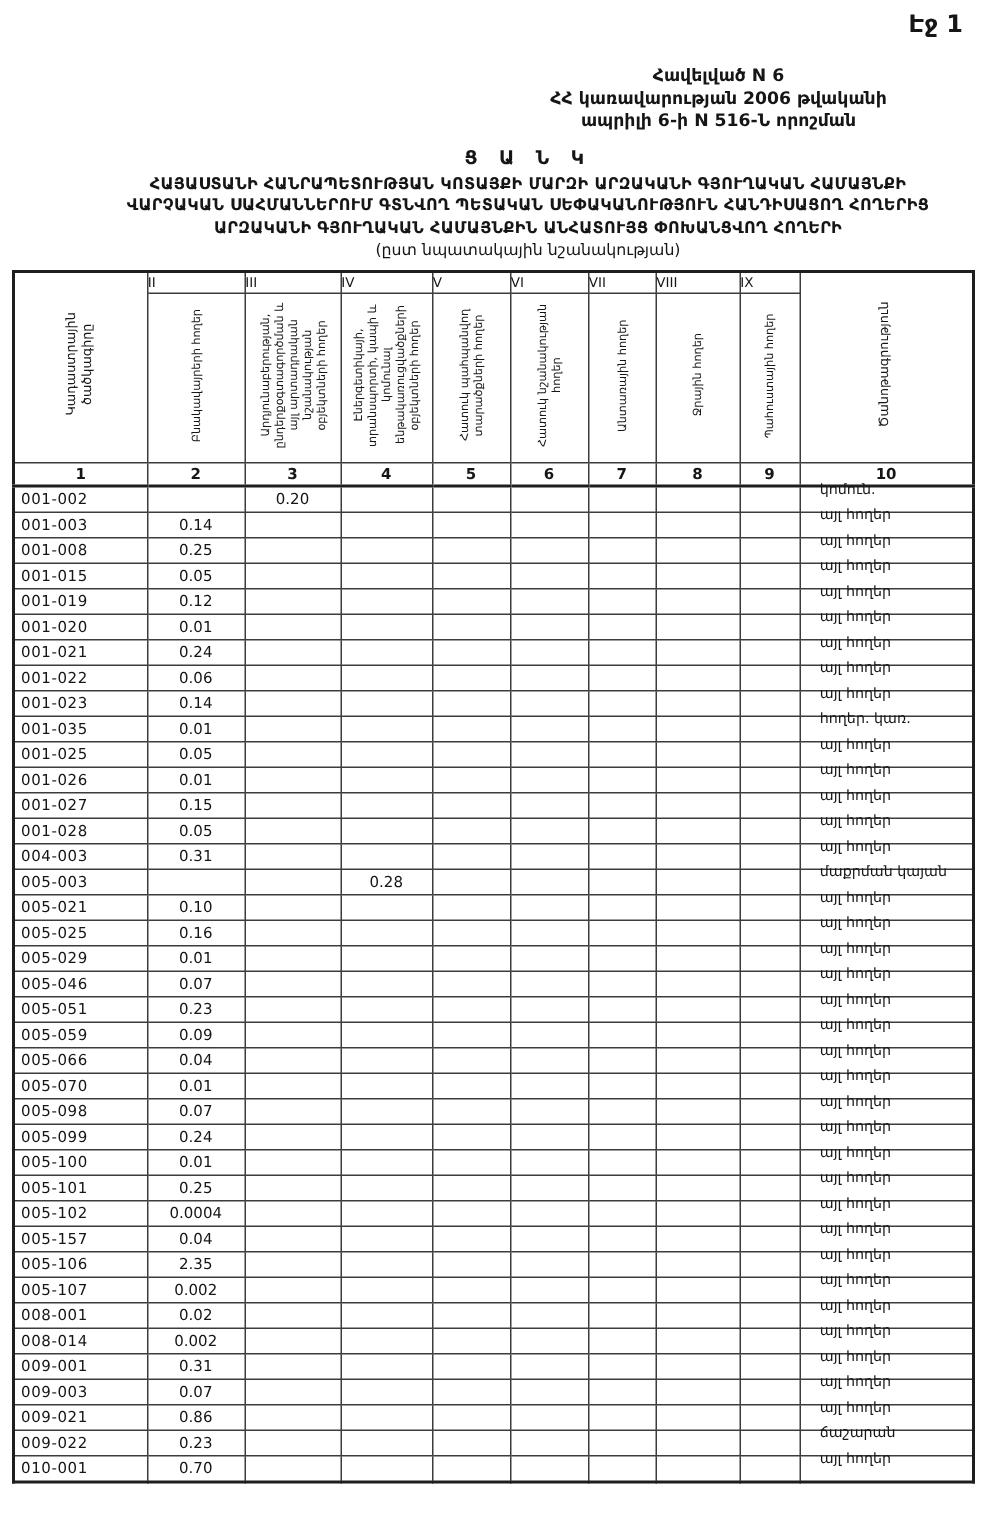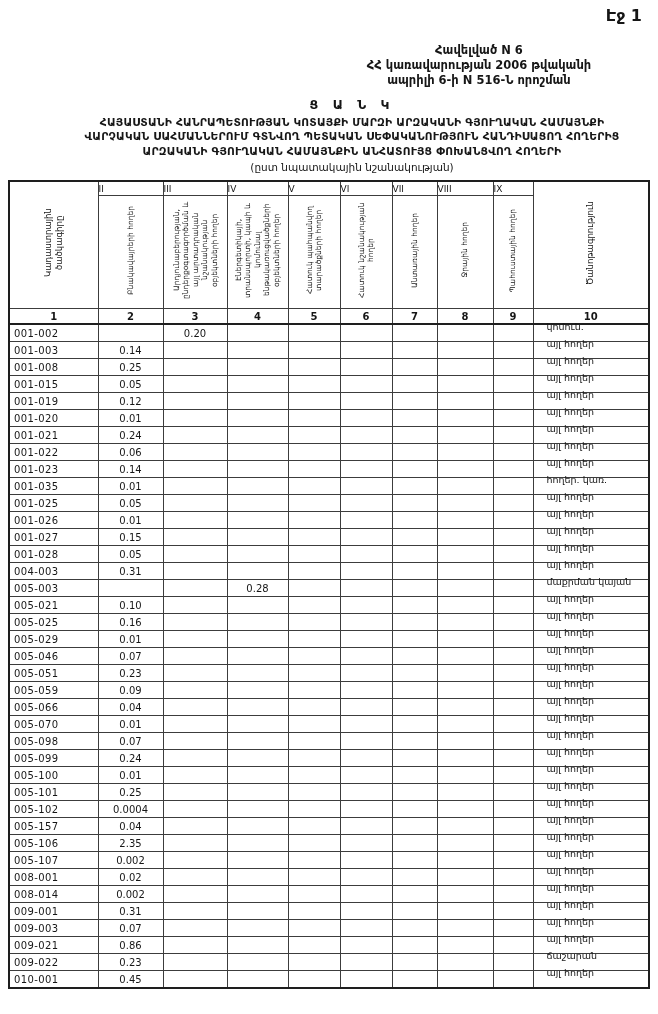--- a/index.html
+++ b/index.html
@@ -582,21 +582,21 @@
           <td class="val"></td>
           <td class="val"></td>
           <td class="val"></td>
           <td class="val"></td>
           <td class="val"></td>
           <td class="val"></td>
           <td class="notecell"><span class="noteshift">ճաշարան</span></td>
         </tr>
         <tr>
           <td class="code">010-001</td>
-          <td class="val">0.45</td>
+          <td class="val">0.70</td>
           <td class="val"></td>
           <td class="val"></td>
           <td class="val"></td>
           <td class="val"></td>
           <td class="val"></td>
           <td class="val"></td>
           <td class="val"></td>
           <td class="notecell"><span class="noteshift">այլ հողեր</span></td>
         </tr>
       </tbody>

